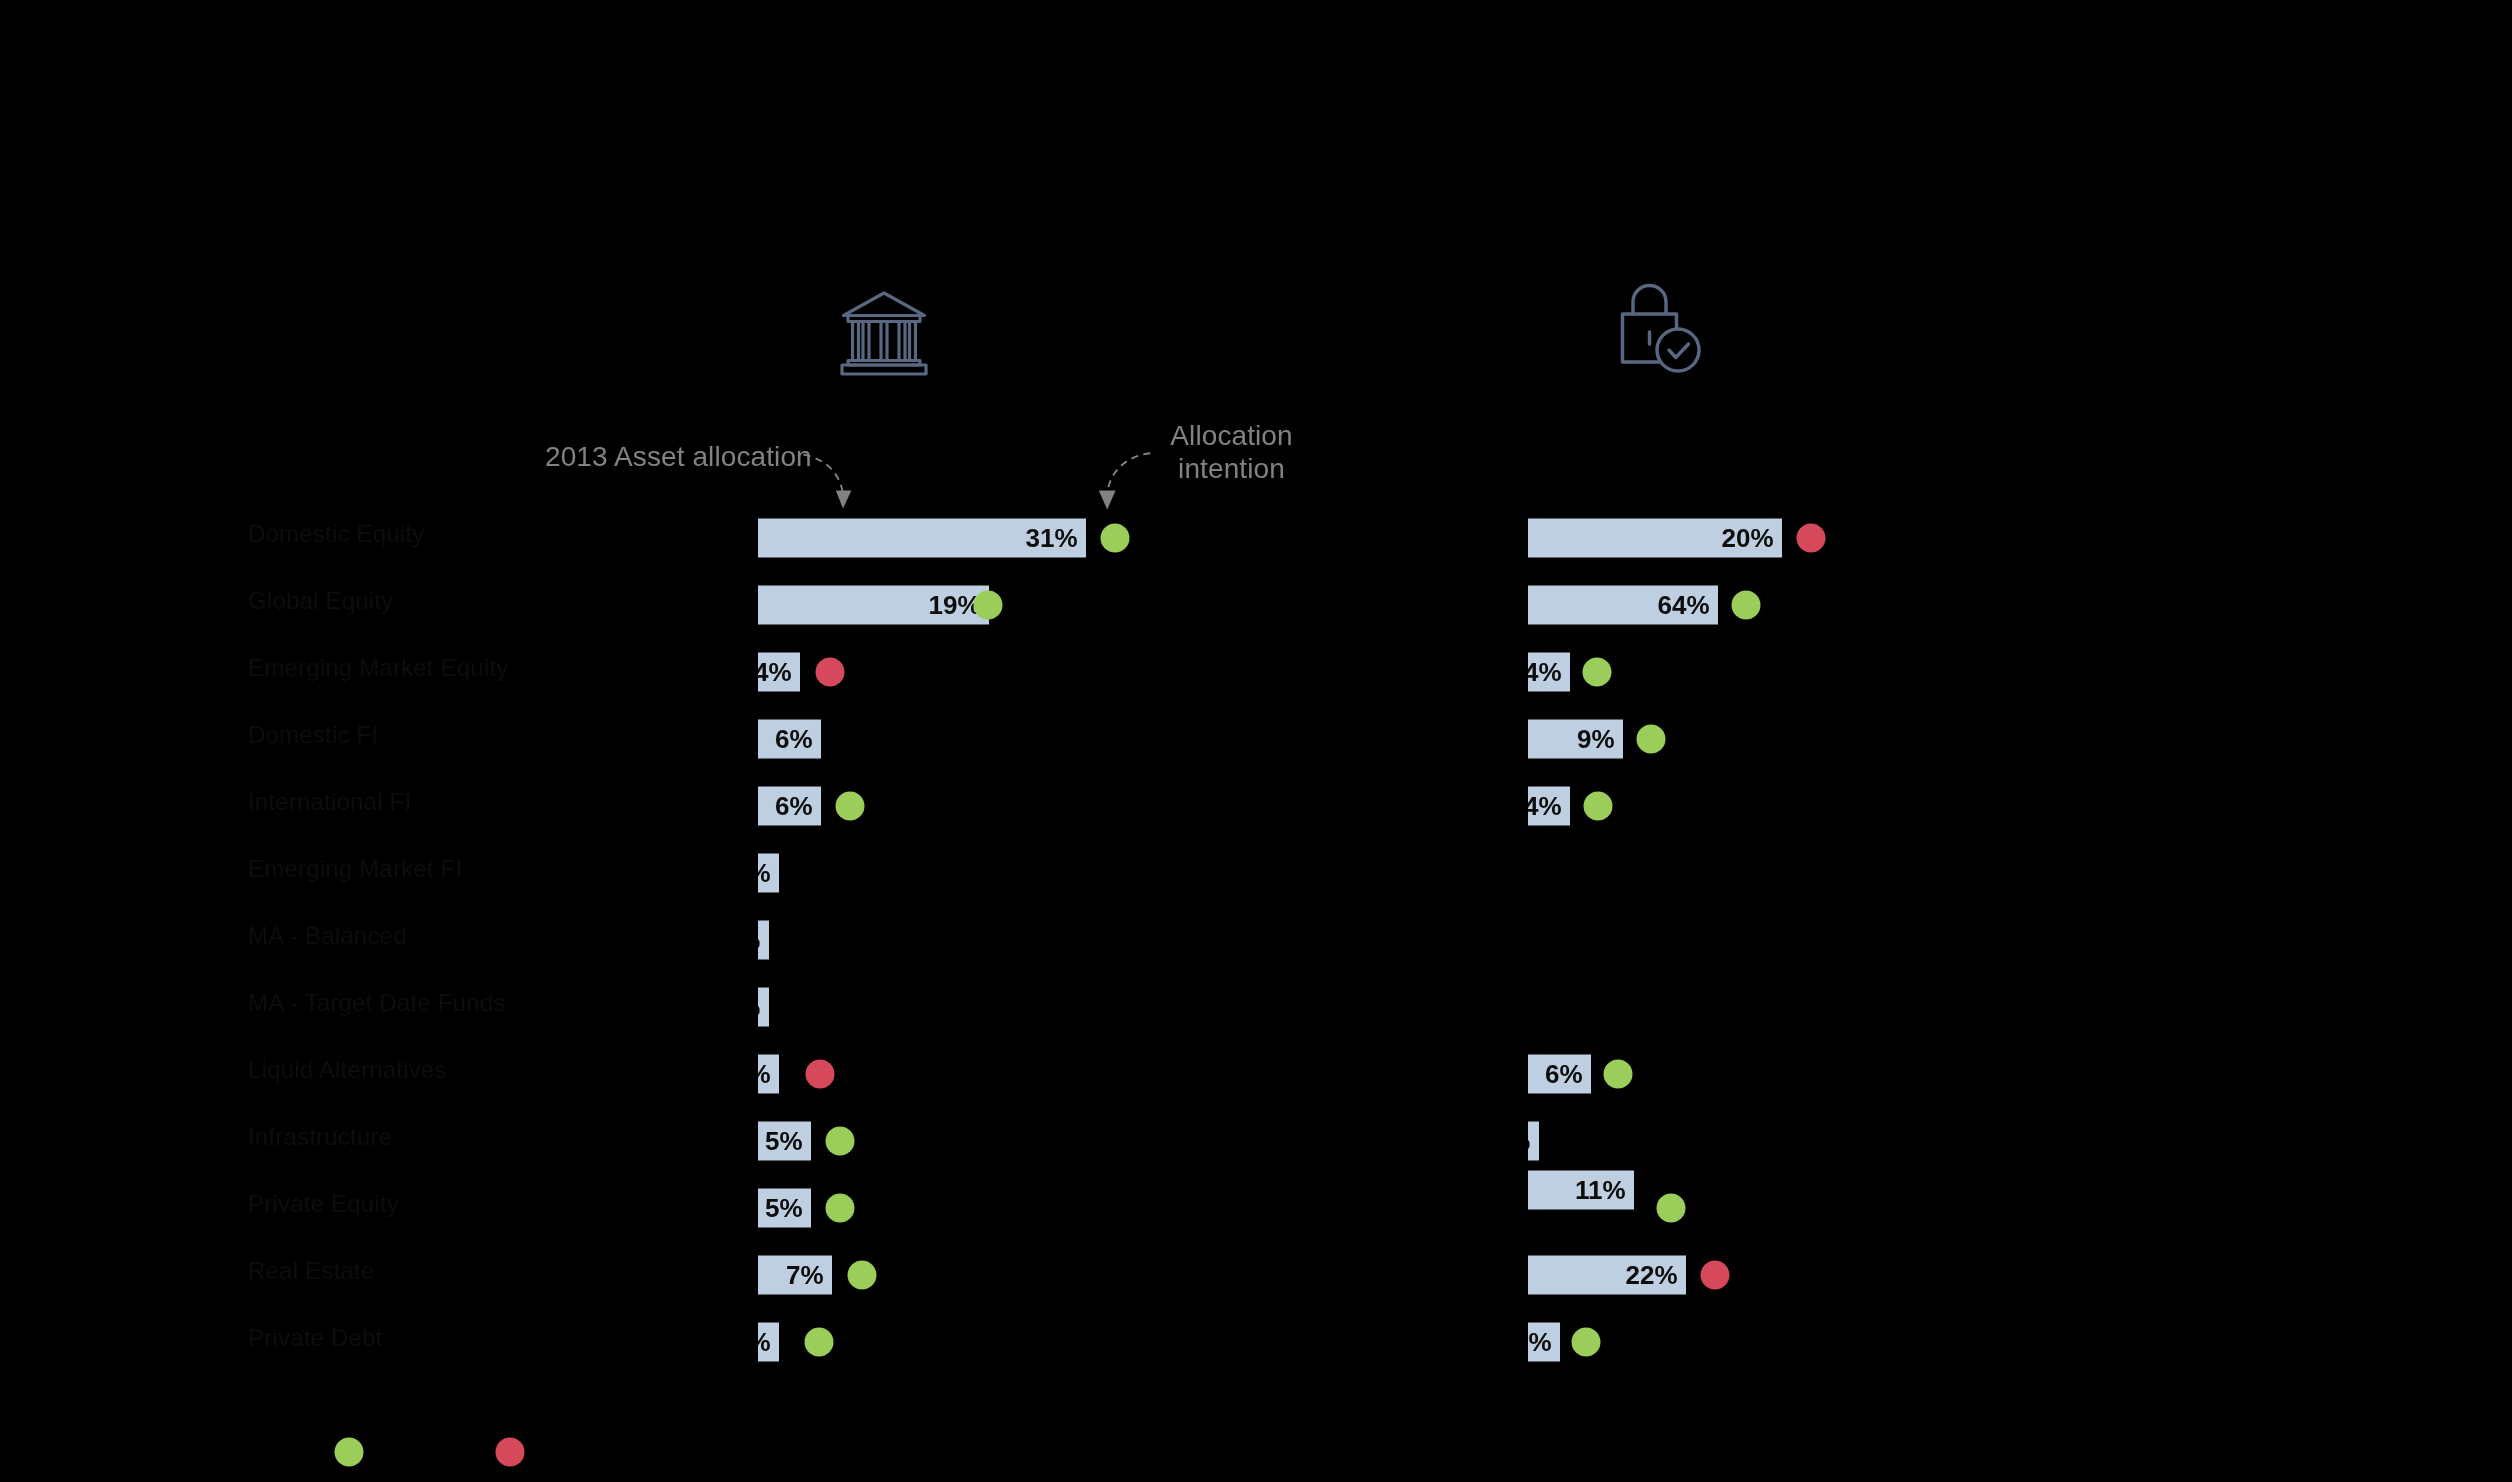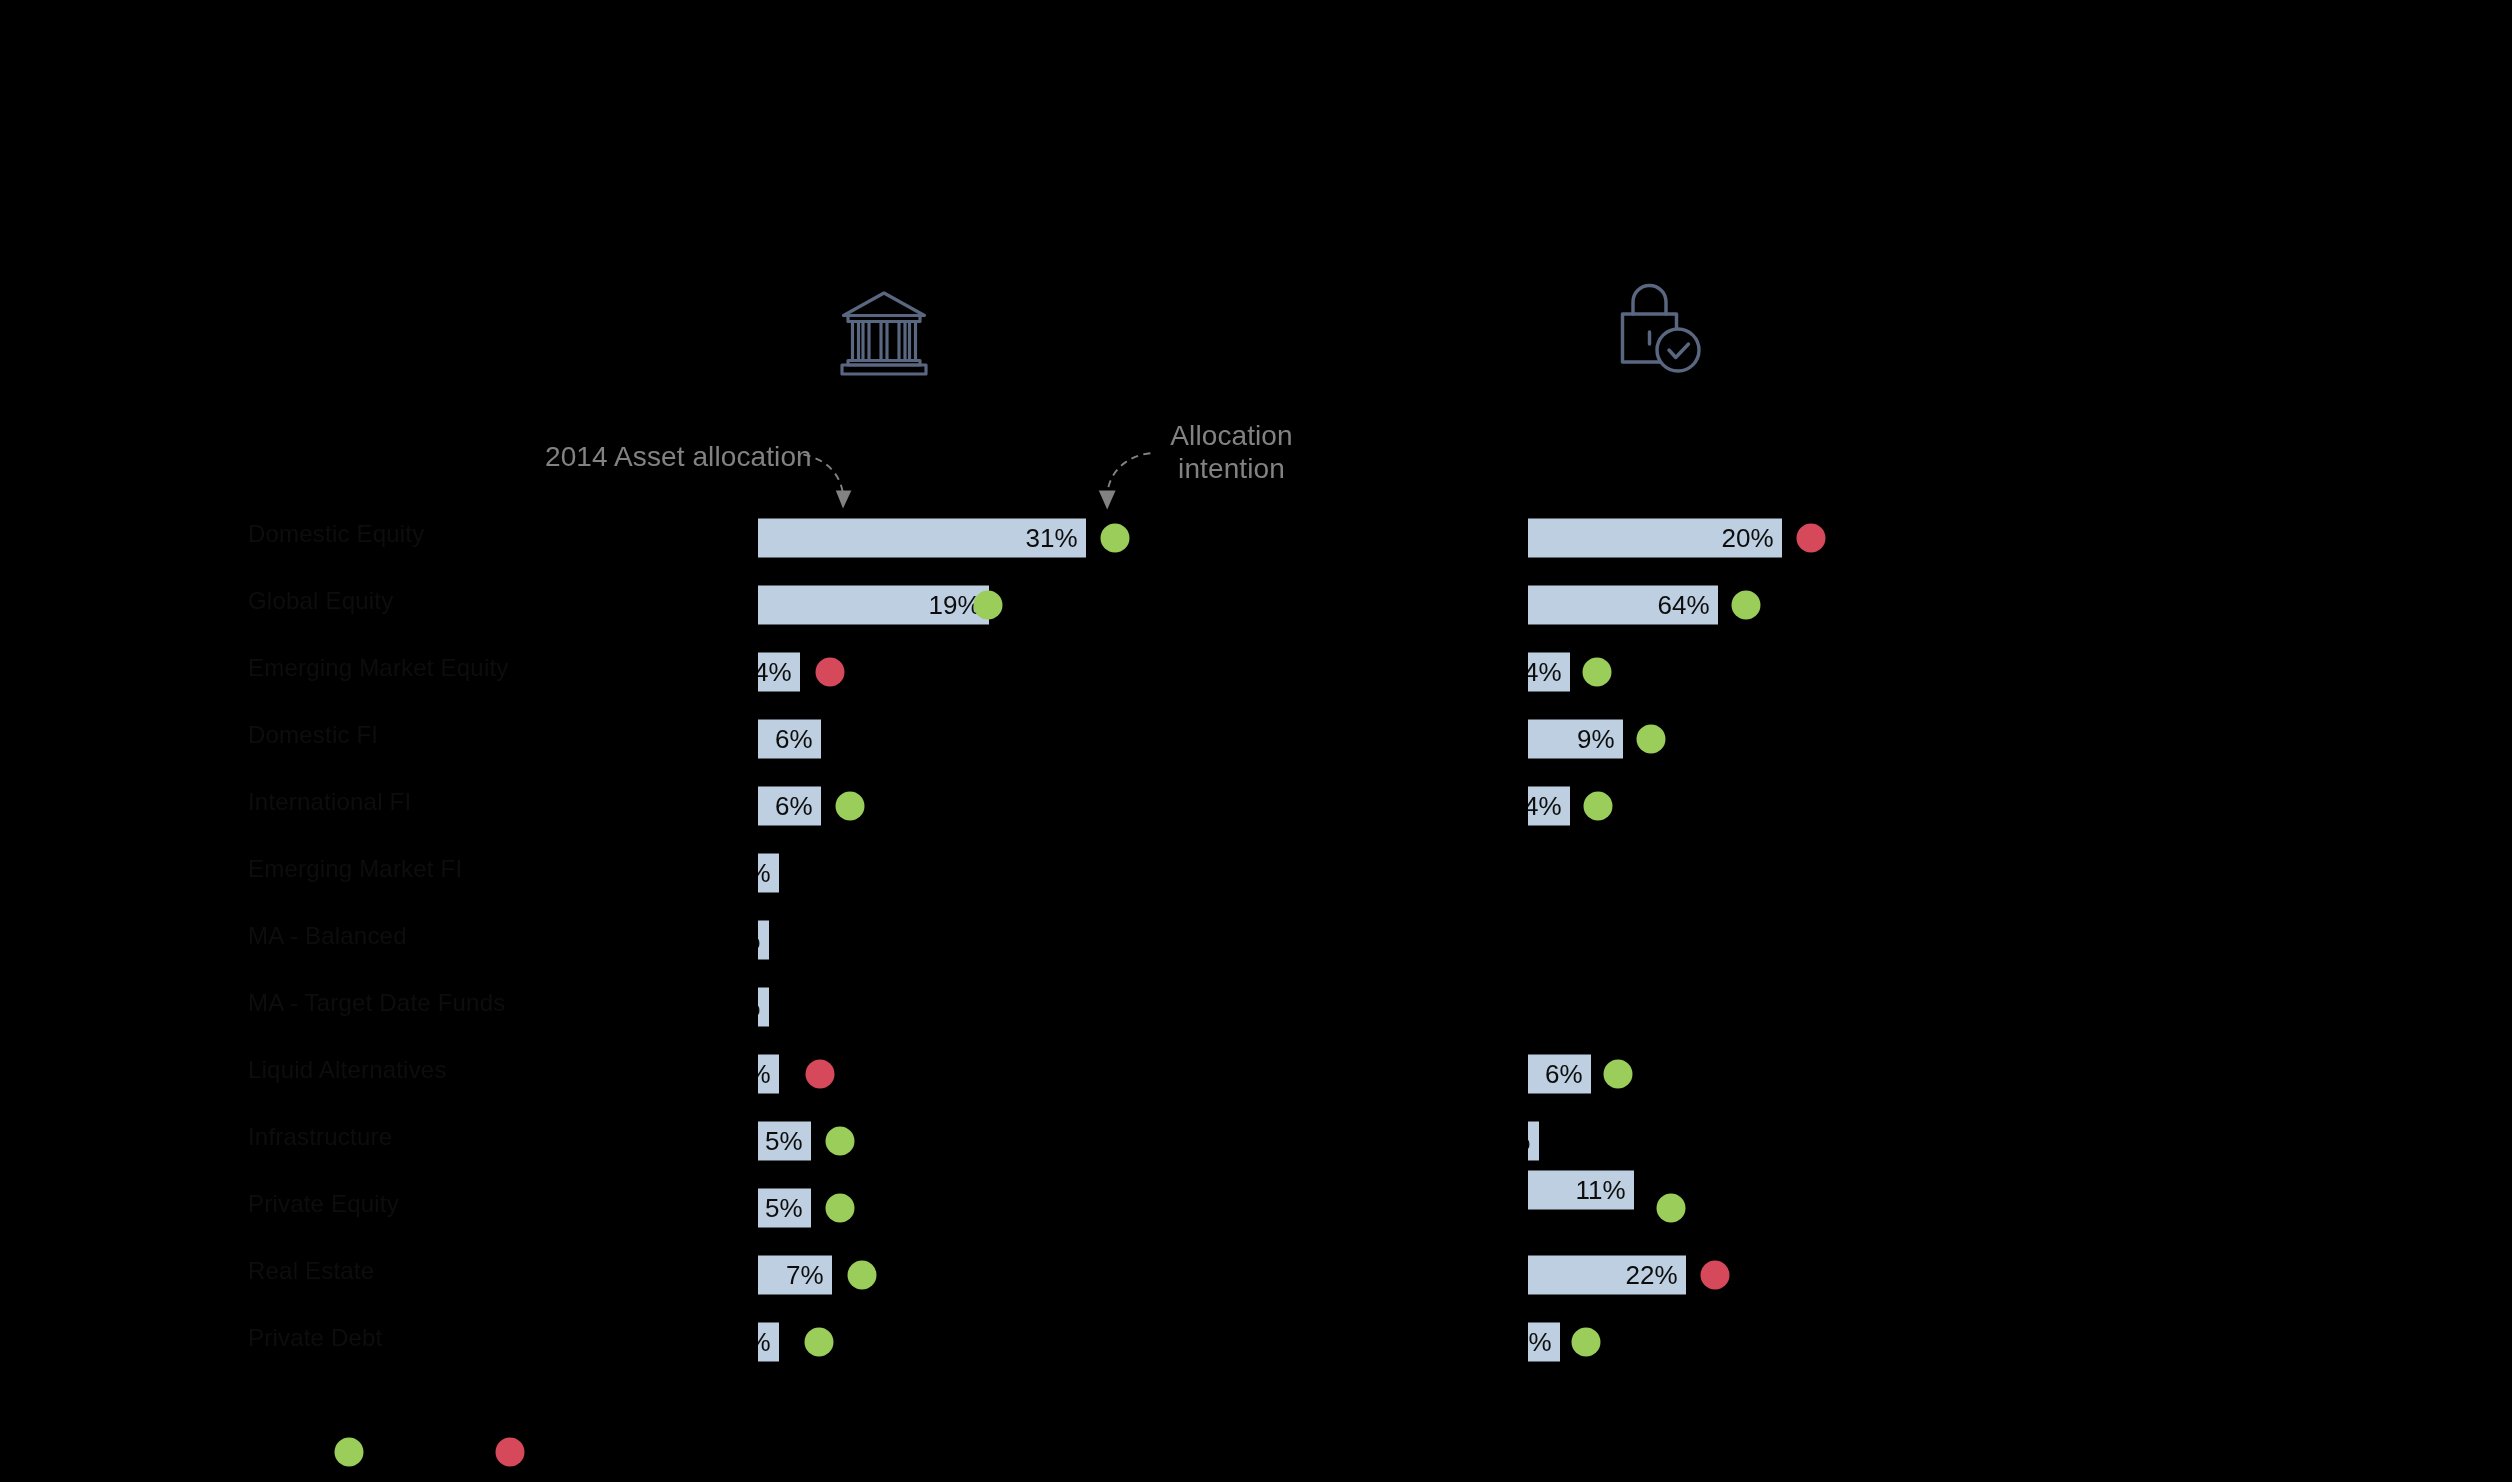--- a/index.html
+++ b/index.html
@@ -19,21 +19,21 @@
 
   
   .rowlabel{position:absolute;left:248px;color:#0d0d0d;font-size:24px;
             letter-spacing:0.2px;white-space:nowrap;
             transform:translateY(-50%);}
 
   
   .bar{position:absolute;height:39px;background:#bdcfe0;
        transform:translateY(-50%);overflow:hidden;}
   .barval{position:absolute;right:8.4px;top:50%;transform:translateY(-50%);
-          color:#0d0d0d;font-size:26px;white-space:nowrap;}
+          color:#0d0d0d;font-size:26px;white-space:nowrap;font-weight:bold;}
 
   
   .dot{position:absolute;width:29px;height:29px;border-radius:50%;
        transform:translate(-50%,-50%);}
   .dot.up{background:#9acd5a;}
   .dot.down{background:#d6495b;}
 
   
   .legdot{position:absolute;width:29px;height:29px;border-radius:50%;
           transform:translate(-50%,-50%);}
@@ -62,21 +62,21 @@
   <div class="icon" style="left:1609px;top:275px;">
     <svg width="99" height="102" viewBox="0 0 66 68" fill="none" stroke="#5a6781" stroke-width="2.3" stroke-linejoin="round" stroke-linecap="round">
       <path d="M16 26 V18 a11 11 0 0 1 22 0 v8"></path>
       <rect x="9" y="26" width="36" height="32"></rect>
       <line x1="27" y1="38" x2="27" y2="46"></line>
       <circle cx="46" cy="50" r="14" fill="#000"></circle>
       <path d="M40 50 l4.5 5 L53 46"></path>
     </svg>
   </div>
 
-  <div class="annot" style="left:545px;top:440px;">2014 Asset allocation</div>
+  <div class="annot" style="left:545px;top:440px;">2013 Asset allocation</div>
 
   <svg class="arrow" style="left:801px;top:451px;" width="72" height="60" viewBox="0 0 120 100">
     <path d="M4 6 C 44 14, 66 40, 70 72" stroke="#828282" stroke-width="3.2" fill="none" stroke-dasharray="12 9"></path>
     <path d="M58 66 L84 66 L70 96 Z" fill="#828282"></path>
   </svg>
 
   <div class="annot right" style="left:1154px;top:419px;width:155px;">Allocation intention</div>
 
   <svg class="arrow" style="left:1076px;top:446px;" width="78" height="66" viewBox="0 0 130 110">
     <path d="M124 12 C 84 16, 54 44, 52 82" stroke="#828282" stroke-width="3.2" fill="none" stroke-dasharray="12 9"></path>

